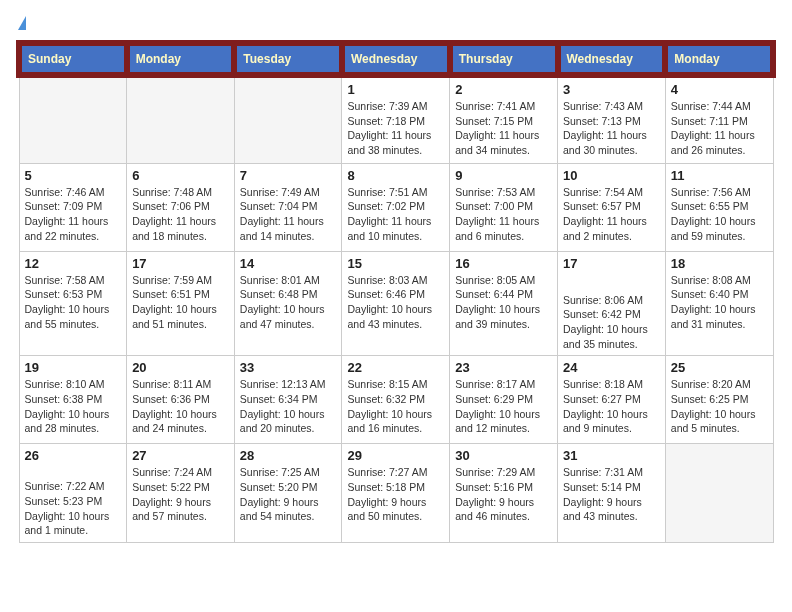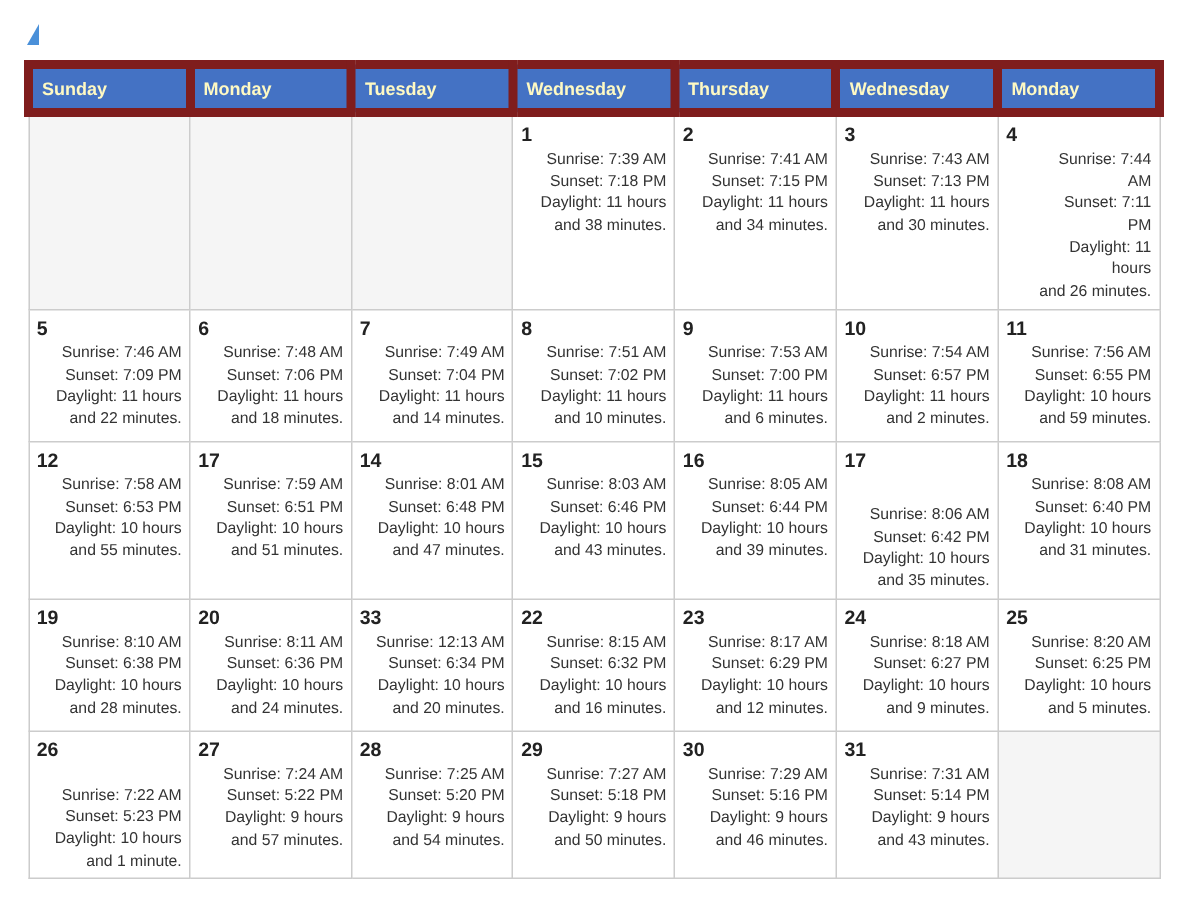--- a/index.html
+++ b/index.html
@@ -85,21 +85,20 @@
     .day-num {
       font-size: 13px;
       font-weight: bold;
       color: #222;
       margin-bottom: 2px;
     }
     .day-info {
       color: #333;
       line-height: 1.4;
       font-size: 10.5px;
-      text-align: right;
     }
   </style>
 </head>
 <body>
 
 <div class="header">
   <div class="logo">
     <div class="logo-text">
       <span class="logo-general"></span>
       <div class="logo-triangle"></div>
@@ -145,21 +144,21 @@
         </td>
         <td>
           <div class="day-num">3</div>
           <div class="day-info" style="white-space: pre-line;">Sunrise: 7:43 AM
 Sunset: 7:13 PM
 Daylight: 11 hours
 and 30 minutes.</div>
         </td>
         <td>
           <div class="day-num">4</div>
-          <div class="day-info" style="white-space: pre-line; margin-left: 20px;">Sunrise: 7:44 AM
+          <div class="day-info" style="white-space: pre-line;">Sunrise: 7:44 AM
 Sunset: 7:11 PM
 Daylight: 11 hours
 and 26 minutes.</div>
         </td>
       </tr>
       <tr>
         <td>
           <div class="day-num">5</div>
           <div class="day-info" style="white-space: pre-line;">Sunrise: 7:46 AM
 Sunset: 7:09 PM

